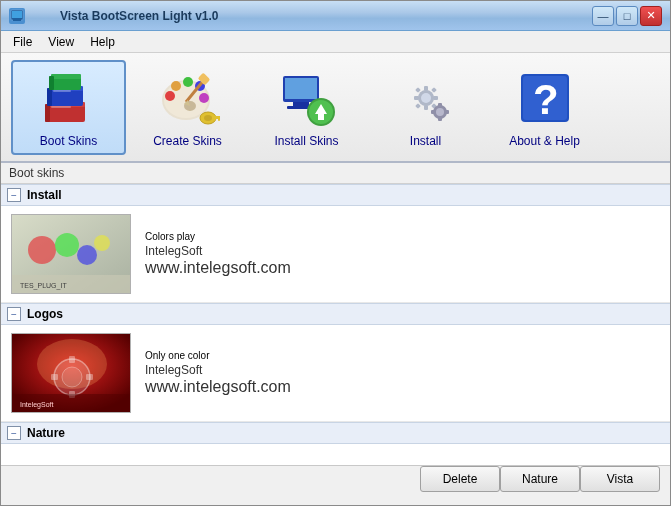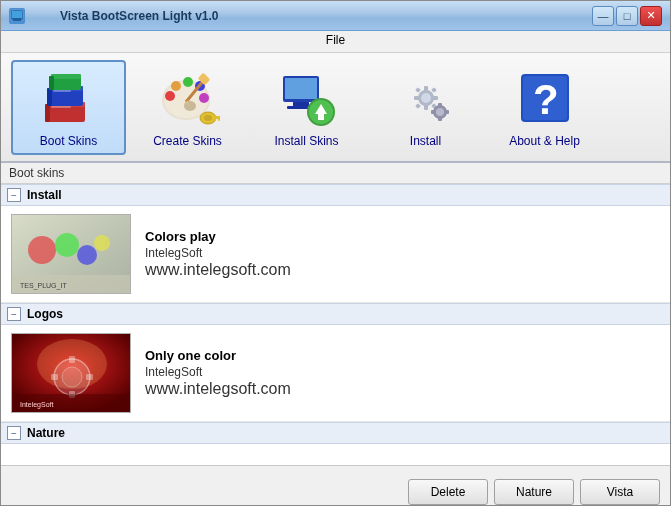--- a/index.html
+++ b/index.html
@@ -74,21 +74,20 @@
     }
 
     
     .menu-bar {
       background: #f0f0f0;
       height: 22px;
       display: flex;
       align-items: center;
       padding: 0 4px;
       border-bottom: 1px solid #d0d0d0;
-      flex-direction: column;
     }
     .menu-item {
       padding: 2px 8px;
       font-size: 12px;
       cursor: pointer;
       color: #000;
     }
 
     
     .toolbar {
@@ -194,44 +193,43 @@
     .skin-thumbnail {
       width: 120px;
       height: 80px;
       margin-right: 14px;
       flex-shrink: 0;
       overflow: hidden;
       border: 1px solid #b0b0b0;
     }
     .skin-info {}
     .skin-name {
-      font-size: 13px;
-      font-weight: bold;
+      font-size: 10px;
+      font-weight: normal;
       color: #000;
       margin-bottom: 2px;
     }
     .skin-author {
       font-size: 12px;
       color: #333;
       margin-bottom: 1px;
     }
     .skin-url {
       font-size: 16px;
       color: #333;
     }
 
     
     .bottom-bar {
       background: #f0f0f0;
       height: 40px;
       display: flex;
-      align-items: flex-end;
+      align-items: flex-start;
       justify-content: flex-end;
       padding: 0 10px;
-      gap: 6px;
       border-top: 1px solid #c8c8c8;
     }
     .btn {
       min-width: 80px;
       height: 26px;
       padding: 0 14px;
       background: linear-gradient(to bottom, #f8f8f8, #e0e0e0);
       border: 1px solid #a0a0a0;
       border-radius: 3px;
       font-size: 12px;

